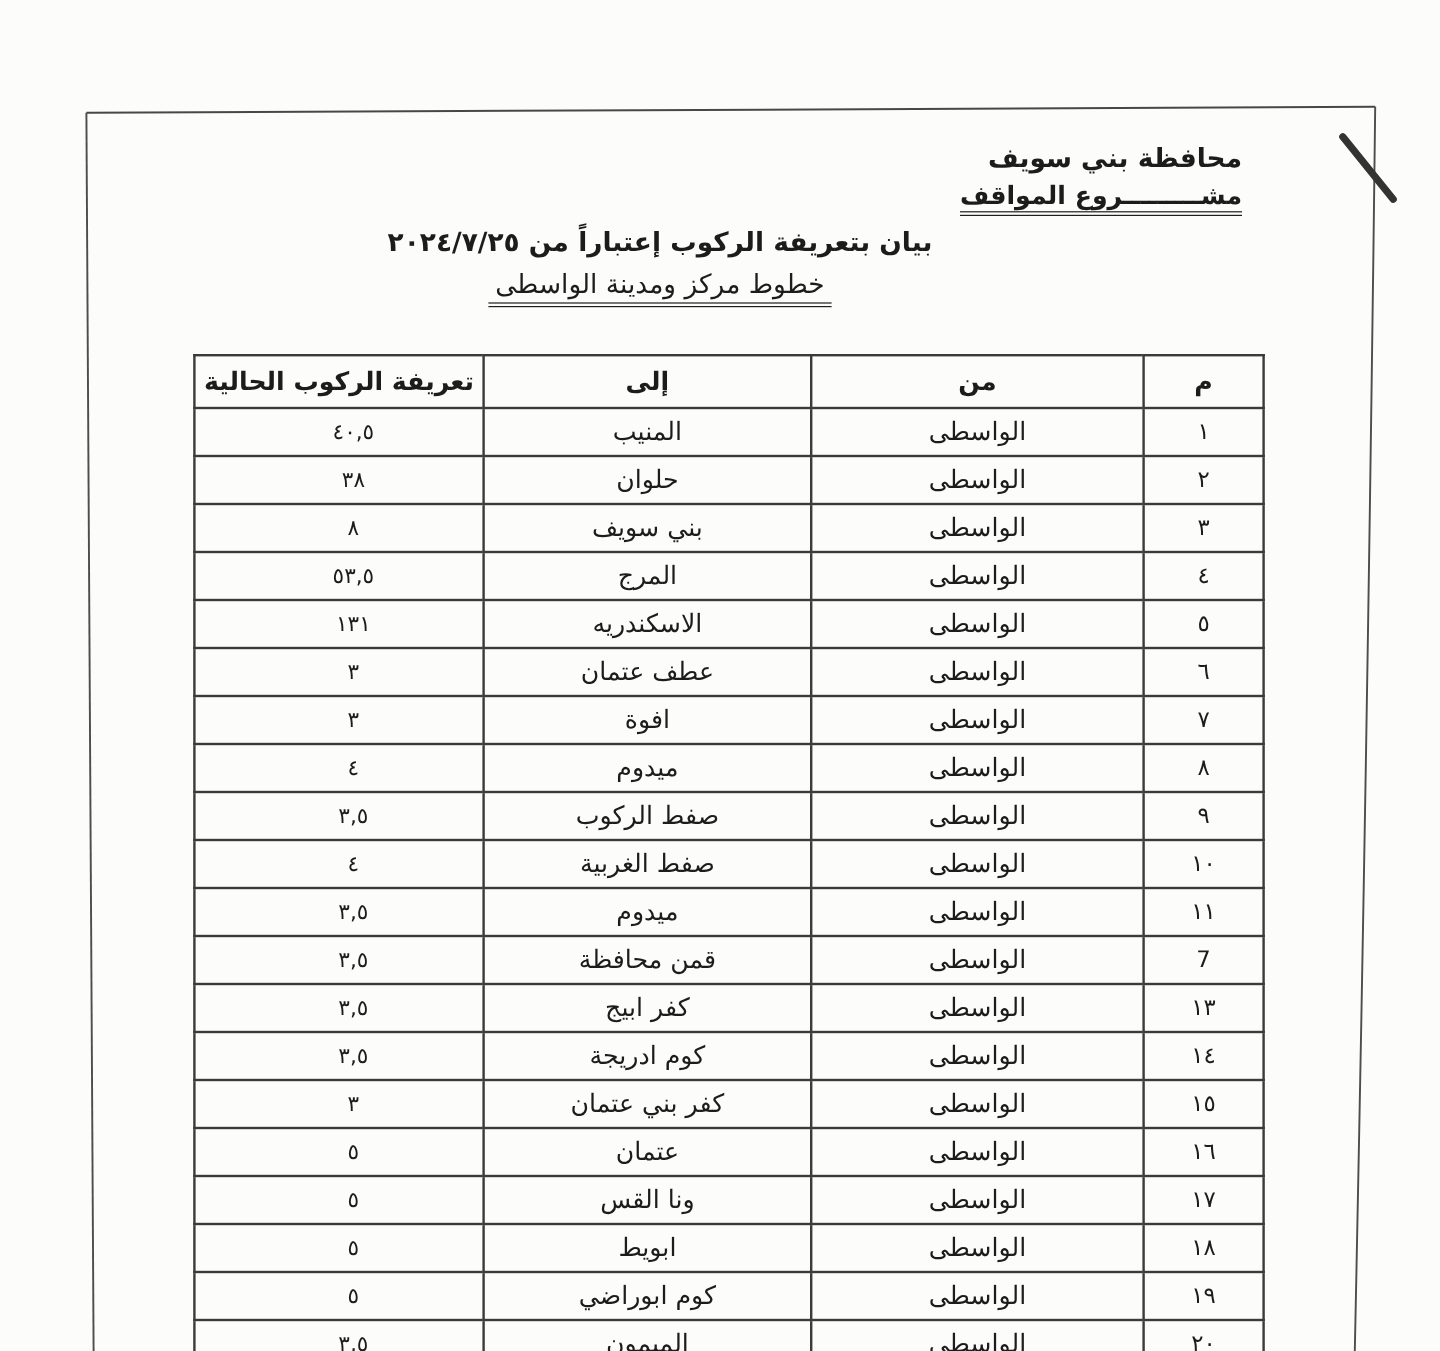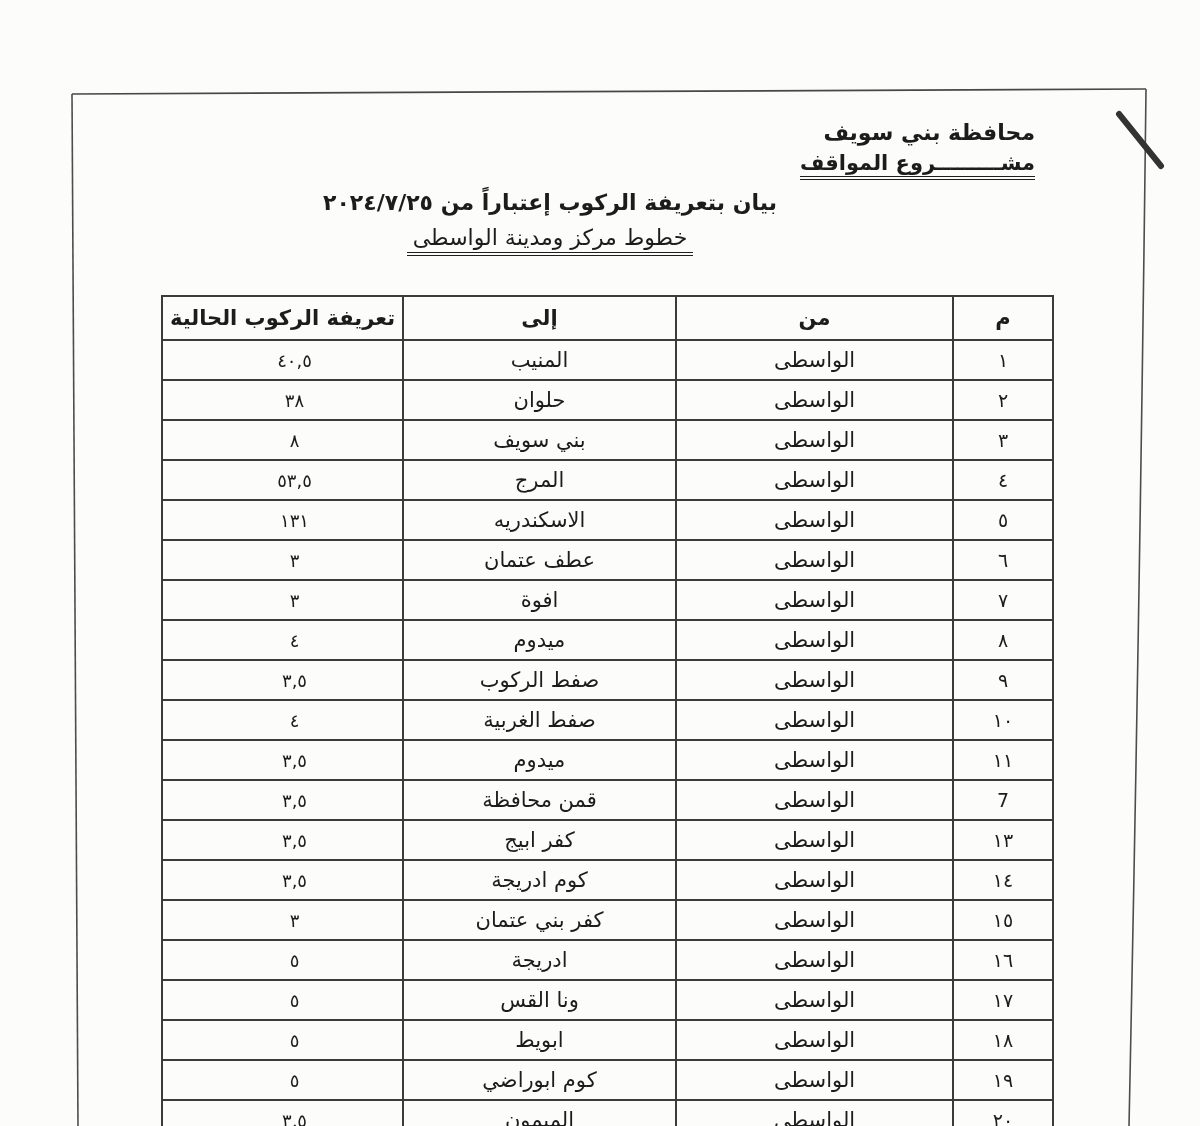--- a/index.html
+++ b/index.html
@@ -221,21 +221,21 @@
     </tr>
     <tr>
       <td class="c-no">١٥</td>
       <td class="c-from">الواسطى</td>
       <td class="c-to">كفر بني عتمان</td>
       <td class="c-fare">٣</td>
     </tr>
     <tr>
       <td class="c-no">١٦</td>
       <td class="c-from">الواسطى</td>
-      <td class="c-to">ادريجة</td>
+      <td class="c-to">عتمان</td>
       <td class="c-fare">٥</td>
     </tr>
     <tr>
       <td class="c-no">١٧</td>
       <td class="c-from">الواسطى</td>
       <td class="c-to">ونا القس</td>
       <td class="c-fare">٥</td>
     </tr>
     <tr>
       <td class="c-no">١٨</td>

